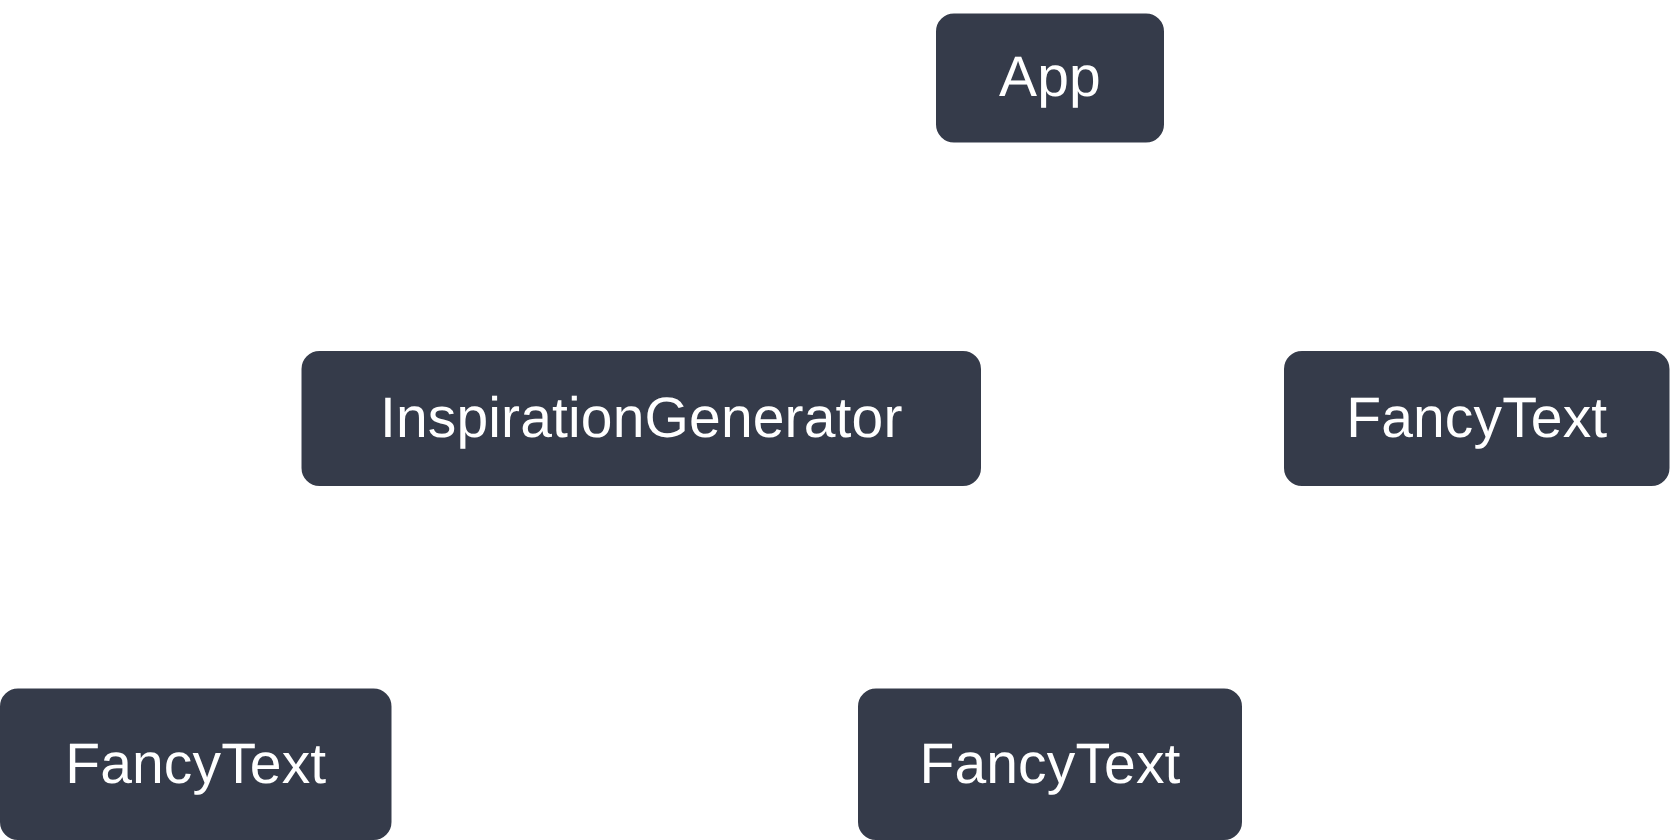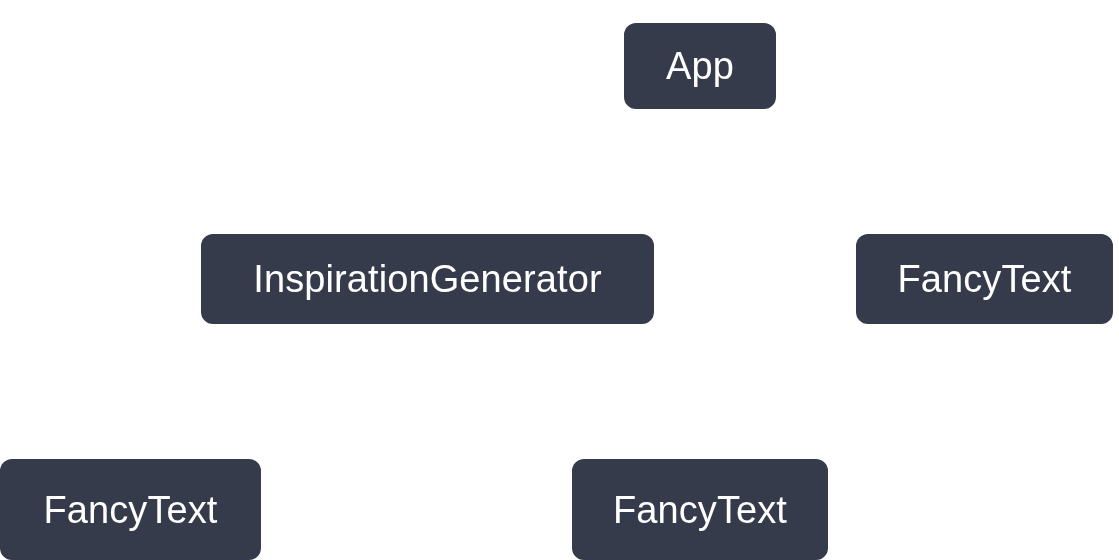--- a/index.html
+++ b/index.html
@@ -49,21 +49,21 @@
     font-size: 26px;
     line-height: 1;
     transform: translate(-50%, -50%);
     white-space: nowrap;
     z-index: 3;
   }
   .edge-label span {
     display: block;
   }
   
-  #node-app       { left: 620px; top: 19px;   width: 160px; height: 94px; border-top-left-radius: 16px; border-top-right-radius: 16px; }
+  #node-app       { left: 620px; top: 5px;   width: 160px; height: 94px; border-top-left-radius: 16px; border-top-right-radius: 16px; }
   #node-inspgen   { left: 197px; top: 230px; width: 461px; height: 98px; align-items: center; }
   #node-fancy-r   { left: 852px; top: 230px; width: 265px; height: 98px; }
   
   #node-fancy-bl  { left: -4px;  top: 455px; width: 269px; height: 109px; }
   #node-copyright { left: 568px; top: 455px; width: 264px; height: 109px; }
 </style>
 </head>
 <body>
 
 <div id="canvas">

